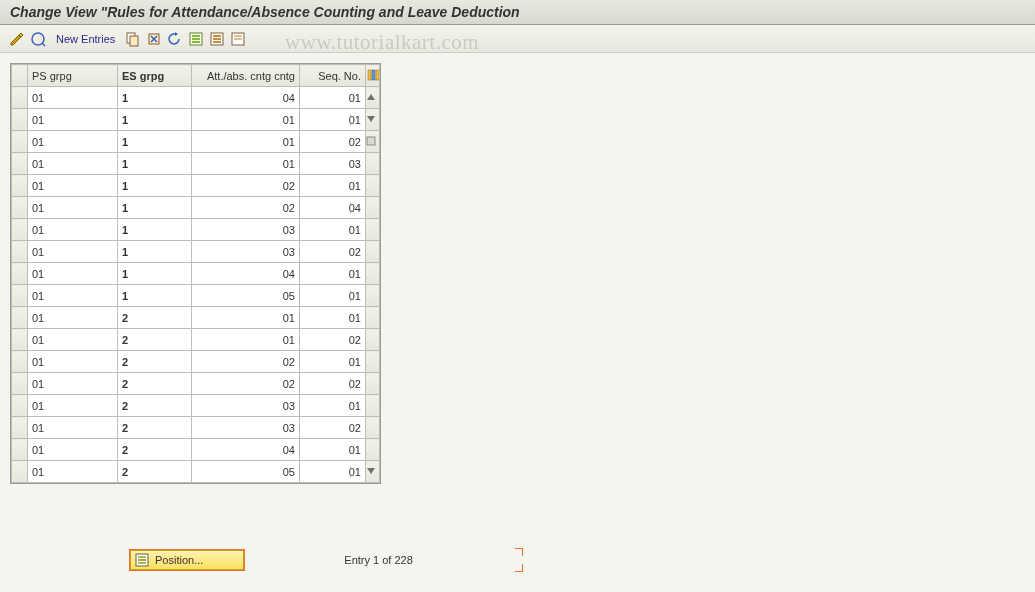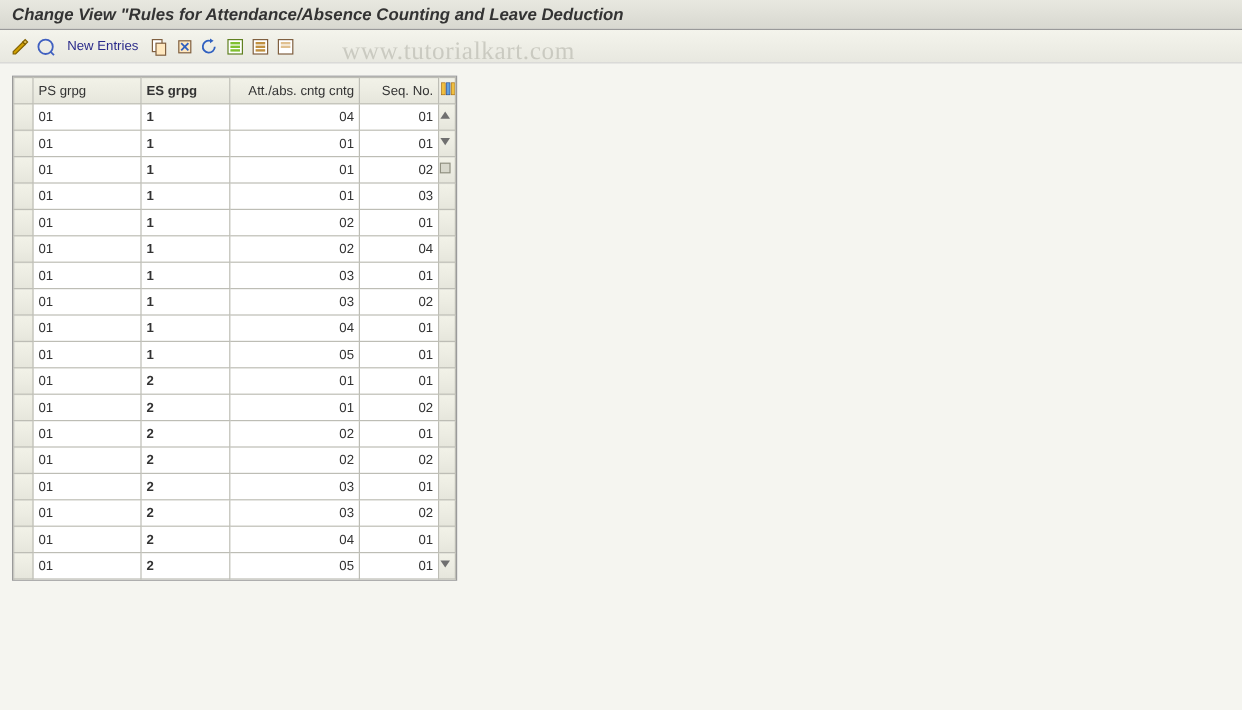--- a/index.html
+++ b/index.html
@@ -376,13 +376,31 @@
             <td class="col-at r-align">05</td>
             <td class="col-sq r-align">01</td>
             <td class="col-sc"><span class="scroll-btn"><svg width="10" height="10">
                   <path d="M1 2 L9 2 L5 8 Z" fill="#707070"></path>
                 </svg></span></td>
           </tr>
         </tbody>
     </table>
   </div>
 
+  <div class="footer-bar">
+    <span class="pos-btn">
+      <span class="ic">
+        <svg width="14" height="14">
+            <rect x="1" y="1" width="12" height="12" fill="#fff" stroke="#706030"></rect>
+            <rect x="3" y="3" width="8" height="2" fill="#a0c060"></rect>
+            <rect x="3" y="6" width="8" height="2" fill="#c0a040"></rect>
+            <rect x="3" y="9" width="8" height="2" fill="#a0c060"></rect>
+          </svg>
+      </span>
+      <span>Position...</span>
+    </span>
+    <span class="entry-txt">Entry 1 of 228</span>
+    <span style="position:relative; width:10px; height:20px;">
+      <span class="corner-mark cm-tr" style="position:absolute; right:0; top:-2px;"></span>
+      <span class="corner-mark cm-br" style="position:absolute; right:0; bottom:-2px;"></span>
+    </span>
+  </div>
 </div>
 
 </body></html>

